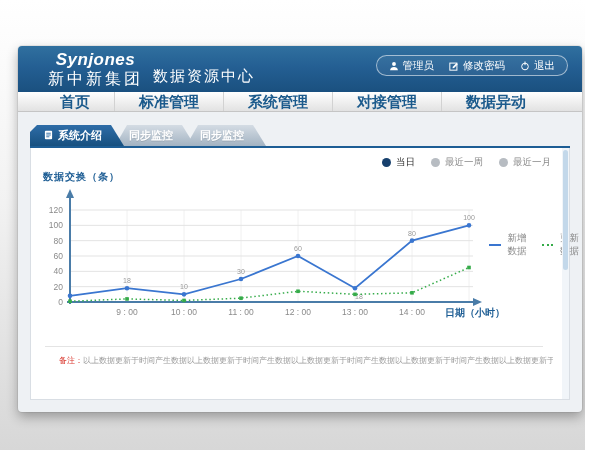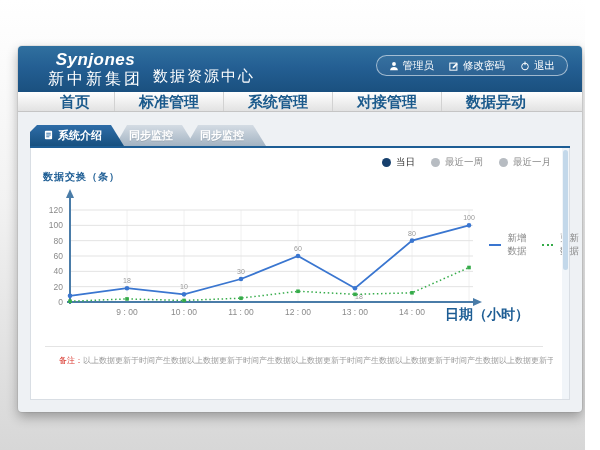--- a/index.html
+++ b/index.html
@@ -53,21 +53,21 @@
            background:#fff; border:1px solid #d9dee4; border-top:none; }
 
   .radios { position:absolute; top:8px; right:18px; display:flex; gap:16px; align-items:center; }
   .radio { display:flex; align-items:center; gap:5px; font-size:9.5px; color:#8a8a8a; cursor:pointer; }
   .radio .dot { width:9px; height:9px; border-radius:50%; background:#b7bcc2; }
   .radio.sel .dot { background:#17406d; }
   .radio.sel { color:#2d2d2d; }
 
   .ylabel { position:absolute; left:12px; top:22px; color:#1d5d94; font-size:10px;
             font-weight:bold; letter-spacing:1px; }
-  .xlabel { position:absolute; left:414px; top:158px; color:#1d5d94; font-size:14px; font-weight:bold; }
+  .xlabel { position:absolute; left:414px; top:158px; color:#1d5d94; font-size:10px; font-weight:bold; }
 
   .chart-svg { position:absolute; left:0; top:36px; }
 
   .legend { position:absolute; left:458px; top:84px; display:flex; gap:14px; }
   .legend-item { display:flex; align-items:center; gap:7px; font-size:9.5px; color:#888; }
   .legend-swatch { width:22px; height:0; border-top:2px solid; }
   .legend-swatch.dotted { border-top-style:dotted; }
 
   .scrollbar { position:absolute; top:0; right:0; width:7px; height:100%; background:#f1f5f9; }
   .scroll-thumb { position:absolute; top:2px; left:1px; width:5px; height:120px;

